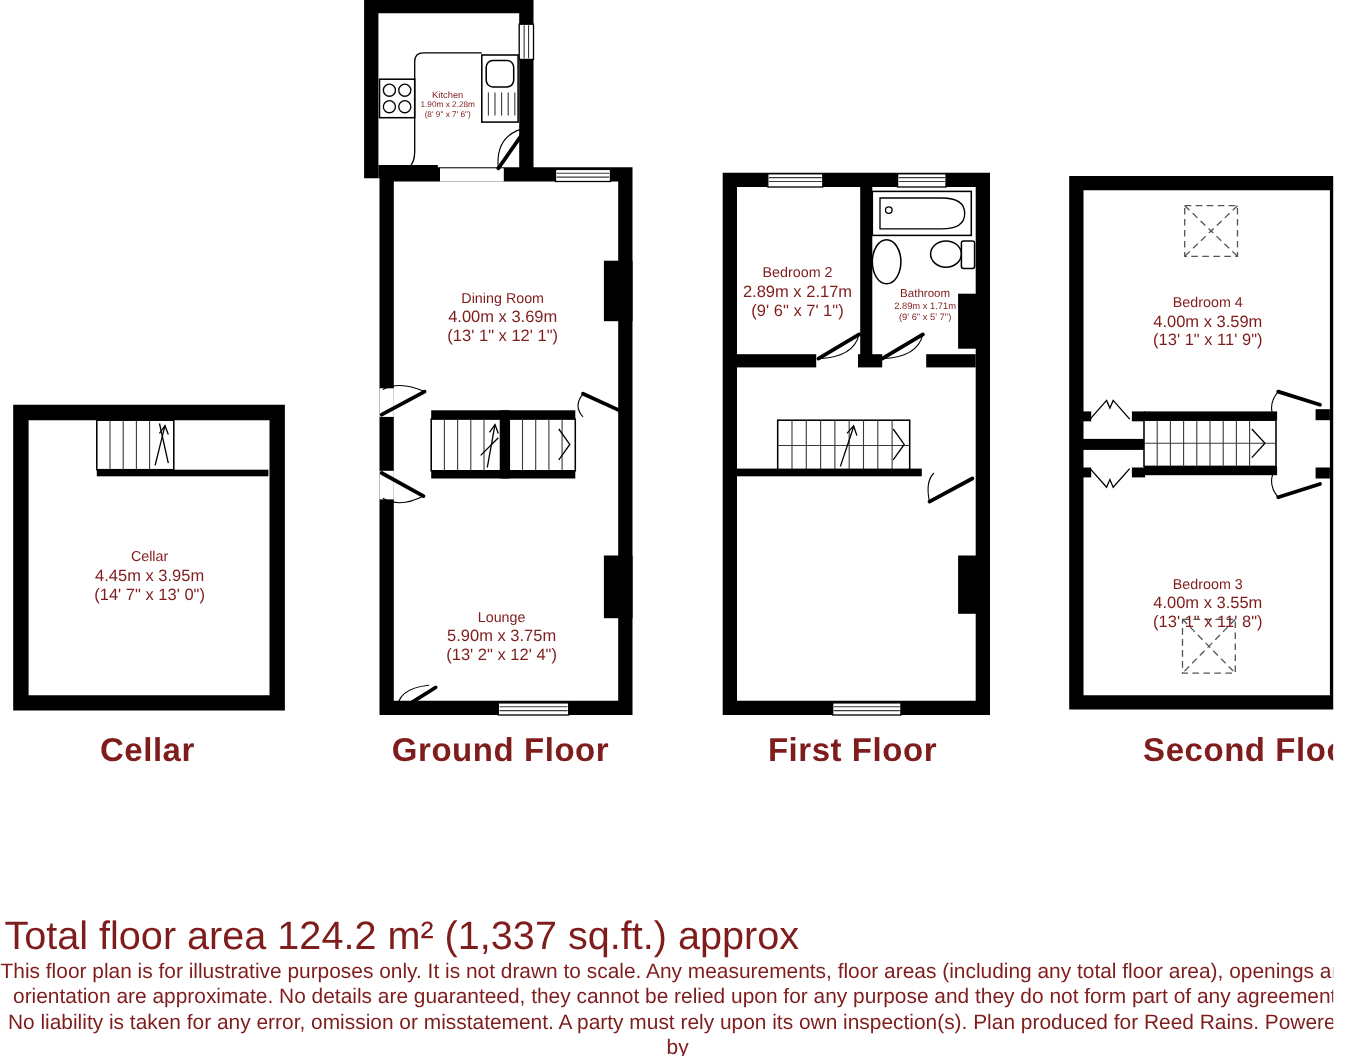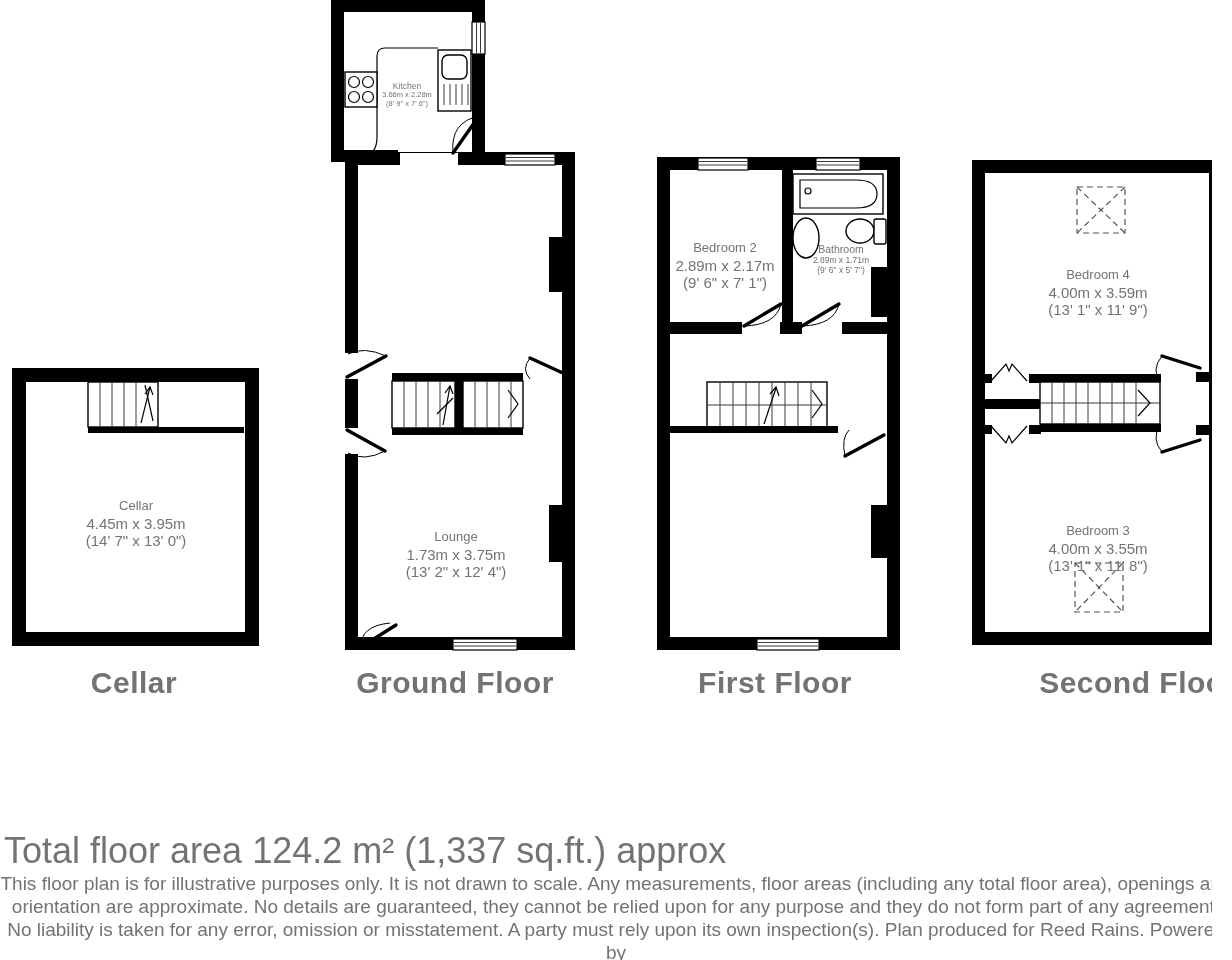--- a/index.html
+++ b/index.html
@@ -1,17 +1,17 @@
 <!DOCTYPE html>
 <html><head>
 <meta charset="utf-8">
 <style>
   html,body{margin:0;padding:0;background:#fff;}
   .canvas{position:relative;width:1212px;height:960px;background:#fff;overflow:hidden;
-          font-family:"Liberation Sans",sans-serif;color:#737373;}
+          font-family:"Liberation Sans",sans-serif;color:#7f1d1d;}
   .plan-svg{position:absolute;left:0;top:0;}
   
   .wall{fill:#000;}
   .wallpath{fill:#000;fill-rule:evenodd;}
   .gap{fill:#fff;}
   .fx{fill:#fff;stroke:#000;stroke-width:1.4;}
   .thin{stroke:#000;stroke-width:1.2;fill:none;}
   .ln{stroke:#3a3a3a;stroke-width:1;fill:none;}
   .leaf{stroke:#000;stroke-width:3.4;fill:none;stroke-linecap:round;}
   .arc{stroke:#000;stroke-width:1;fill:none;}
@@ -264,44 +264,49 @@
       <g>
         <rect class="dash" x="1075" y="563" width="48" height="49"></rect>
         <line class="dash" x1="1075" y1="563" x2="1123" y2="612"></line>
         <line class="dash" x1="1123" y1="563" x2="1075" y2="612"></line>
       </g>
     </g>
   </svg>
 
   <div class="room-label tiny" style="left:407px;top:82px">
     <div class="rname">Kitchen</div>
-    <div class="rdim">3.66m x 2.28m</div>
+    <div class="rdim">1.90m x 2.28m</div>
     <div class="rdim">(8' 9" x 7' 6")</div>
   </div>
 
+  <div class="room-label" style="left:457px;top:262px">
+    <div class="rname">Dining Room</div>
+    <div class="rdim">4.00m x 3.69m</div>
+    <div class="rdim">(13' 1" x 12' 1")</div>
+  </div>
 
   <div class="room-label" style="left:136px;top:497px">
     <div class="rname">Cellar</div>
     <div class="rdim">4.45m x 3.95m</div>
     <div class="rdim">(14' 7" x 13' 0")</div>
   </div>
 
-  <div class="room-label" style="left:456px;top:528px">
+  <div class="room-label" style="left:456px;top:552px">
     <div class="rname">Lounge</div>
-    <div class="rdim">1.73m x 3.75m</div>
+    <div class="rdim">5.90m x 3.75m</div>
     <div class="rdim">(13' 2" x 12' 4")</div>
   </div>
 
   <div class="room-label" style="left:725px;top:239px">
     <div class="rname">Bedroom 2</div>
     <div class="rdim">2.89m x 2.17m</div>
     <div class="rdim">(9' 6" x 7' 1")</div>
   </div>
 
-  <div class="room-label small" style="left:841px;top:244px">
+  <div class="room-label small" style="left:841px;top:262px">
     <div class="rname">Bathroom</div>
     <div class="rdim">2.89m x 1.71m</div>
     <div class="rdim">(9' 6" x 5' 7")</div>
   </div>
 
 
   <div class="room-label" style="left:1098px;top:266px">
     <div class="rname">Bedroom 4</div>
     <div class="rdim">4.00m x 3.59m</div>
     <div class="rdim">(13' 1" x 11' 9")</div>

